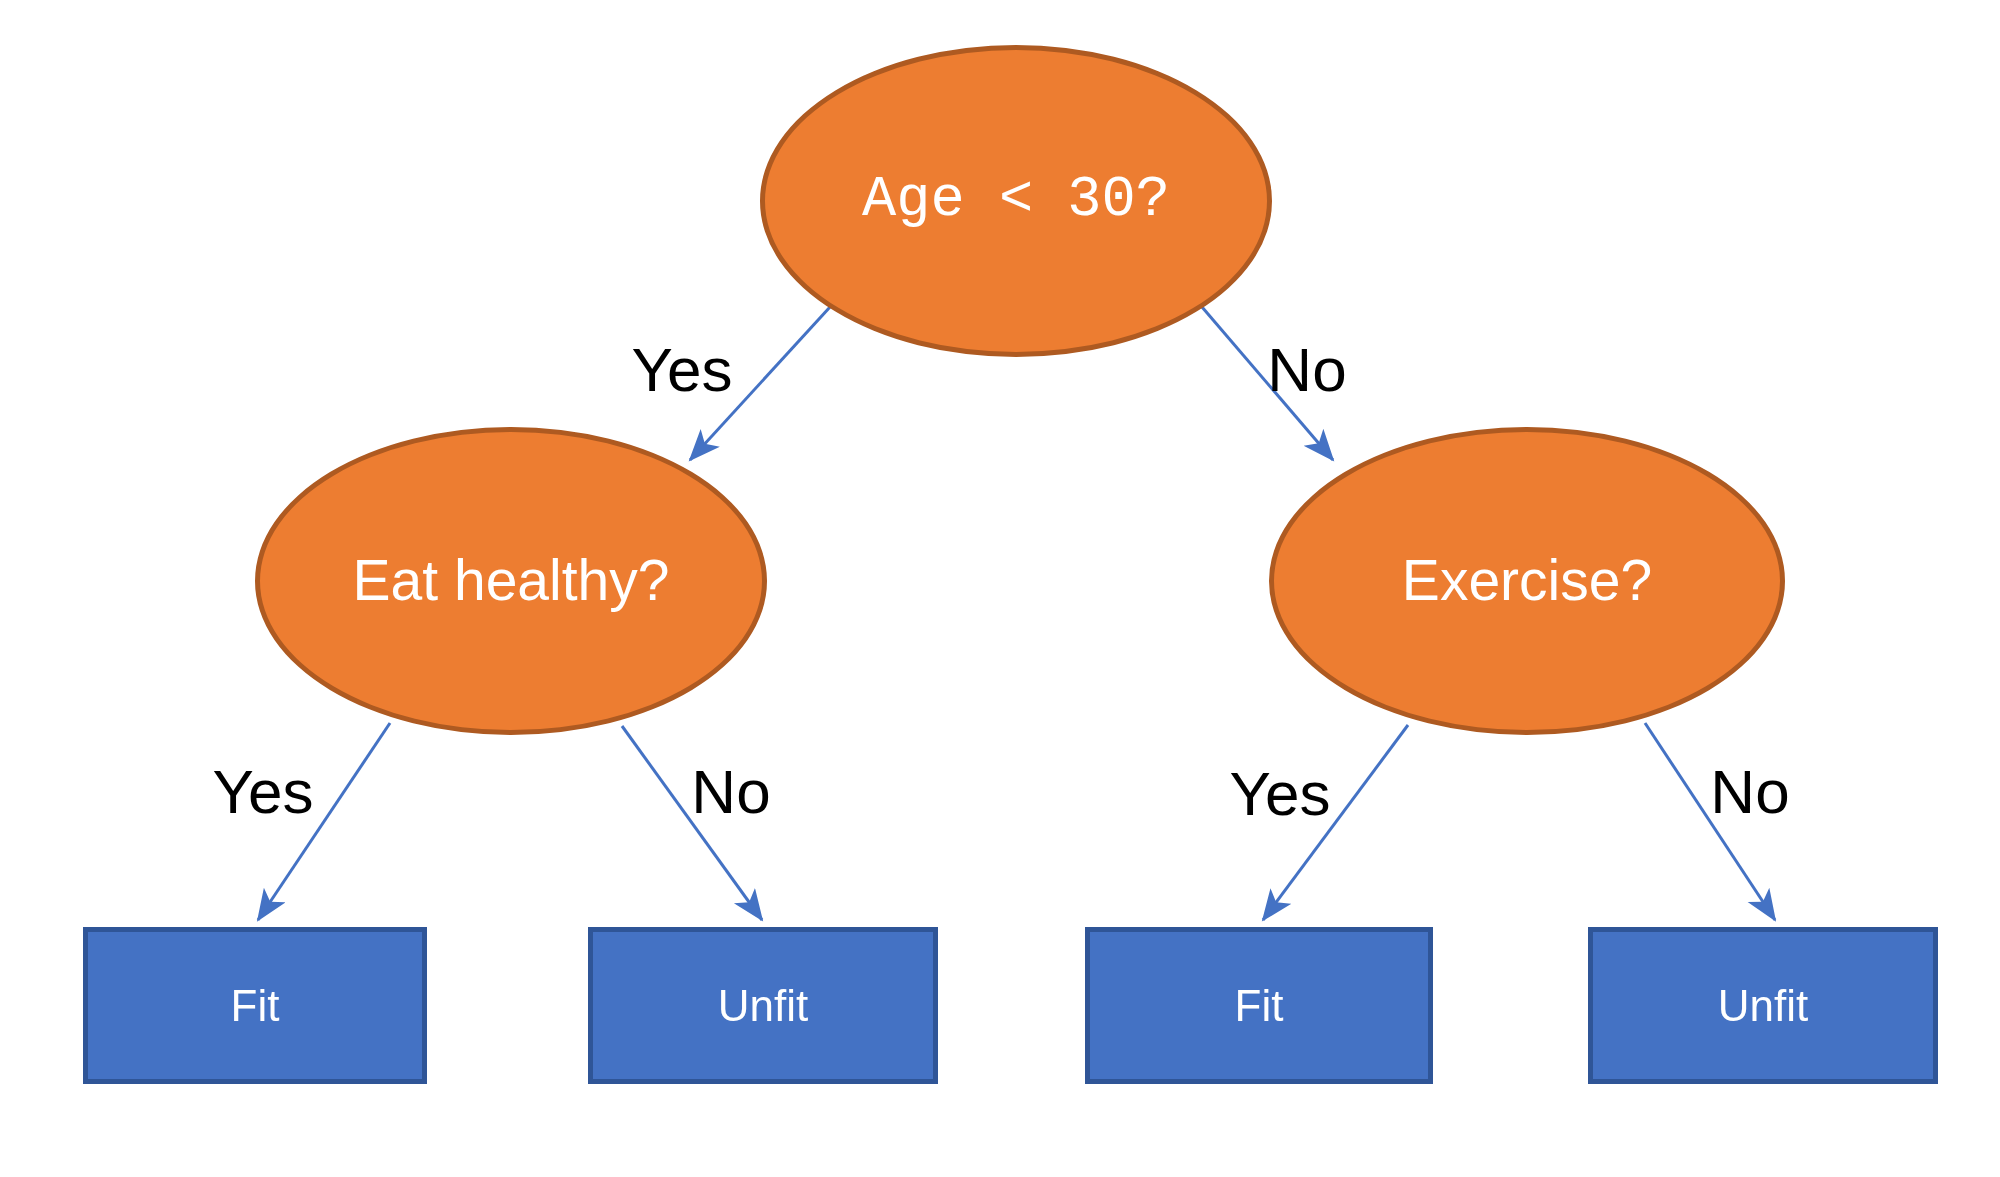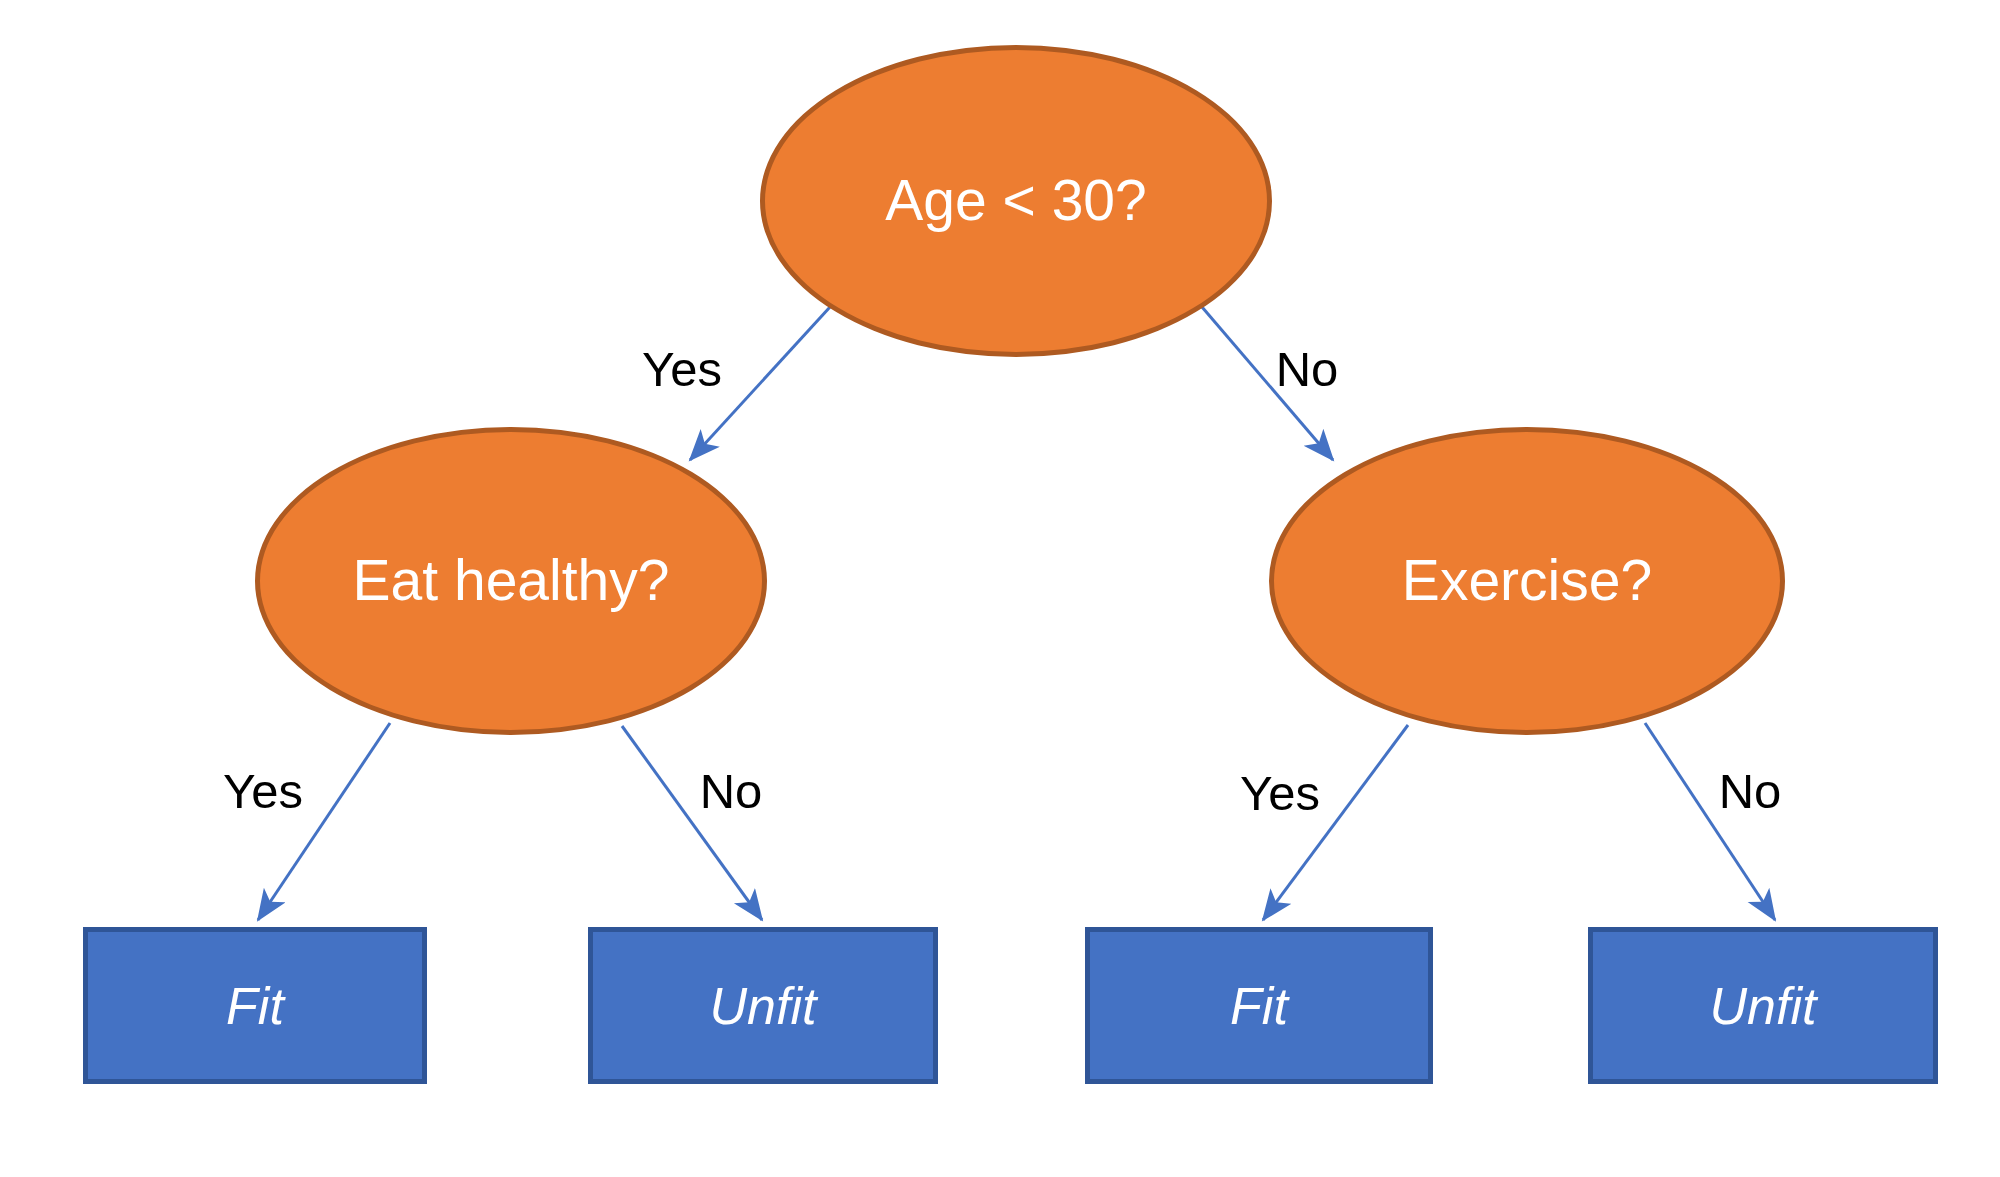--- a/index.html
+++ b/index.html
@@ -38,28 +38,27 @@
     background: var(--decision-fill, #ED7D31);
     border: 5px solid var(--decision-border, #AE5A21);
     border-radius: 50%;
     font-size: 57px;
     line-height: 1.32;
   }
   .decision .node-label { max-width: 320px; }
   .outcome {
     background: var(--outcome-fill, #4472C4);
     border: 5px solid var(--outcome-border, #2F5597);
-    font-size: 52px;
-    font-style: italic;
+    font-size: 44px;
   }
   .edge-label {
     position: absolute;
     transform: translate(-50%, -50%);
     color: var(--edge-label-text, #000000);
-    font-size: 49px;
+    font-size: 62px;
     white-space: nowrap;
   }
 </style>
 </head>
 <body>
 
 <div class="canvas">
 
   <svg class="edges-layer" width="2000" height="1177" viewBox="0 0 2000 1177" xmlns="http://www.w3.org/2000/svg">
     <defs>
@@ -68,21 +67,21 @@
       </marker>
     </defs>
     <line class="edge-line" x1="830" y1="307" x2="690" y2="460" marker-end="url(#arrowhead)"></line>
     <line class="edge-line" x1="1202" y1="307" x2="1333" y2="460" marker-end="url(#arrowhead)"></line>
     <line class="edge-line" x1="390" y1="723" x2="258" y2="920" marker-end="url(#arrowhead)"></line>
     <line class="edge-line" x1="622" y1="726" x2="762" y2="920" marker-end="url(#arrowhead)"></line>
     <line class="edge-line" x1="1408" y1="725" x2="1263" y2="920" marker-end="url(#arrowhead)"></line>
     <line class="edge-line" x1="1645" y1="723" x2="1775" y2="920" marker-end="url(#arrowhead)"></line>
   </svg>
 
-  <div class="node decision" style="left:760px; top:45px; width:512px; height:312px;">
+  <div class="node decision" style="left:760px; top:45px; width:512px; height:312px;font-family:Liberation Mono, monospace;">
     <span class="node-label">Age &lt; 30?</span>
   </div>
 
   <div class="node decision" style="left:1269px; top:427px; width:516px; height:308px;">
     <span class="node-label">Exercise?</span>
   </div>
 
   <div class="node decision" style="left:255px; top:427px; width:512px; height:308px;">
     <span class="node-label">Eat healthy?</span>
   </div>

